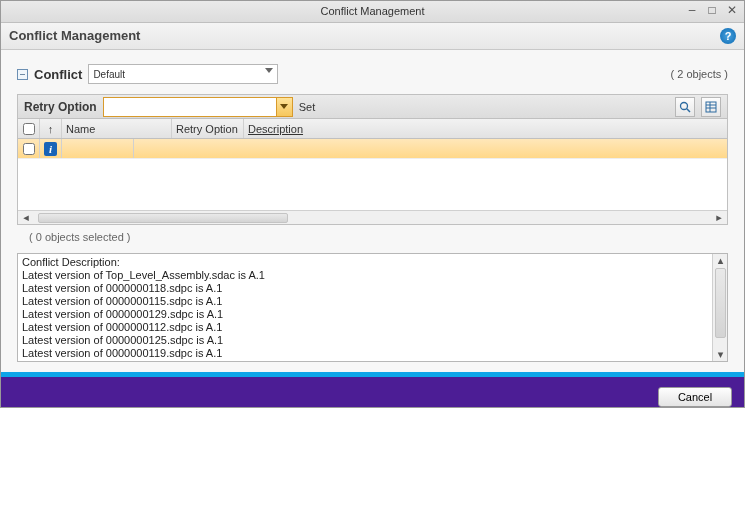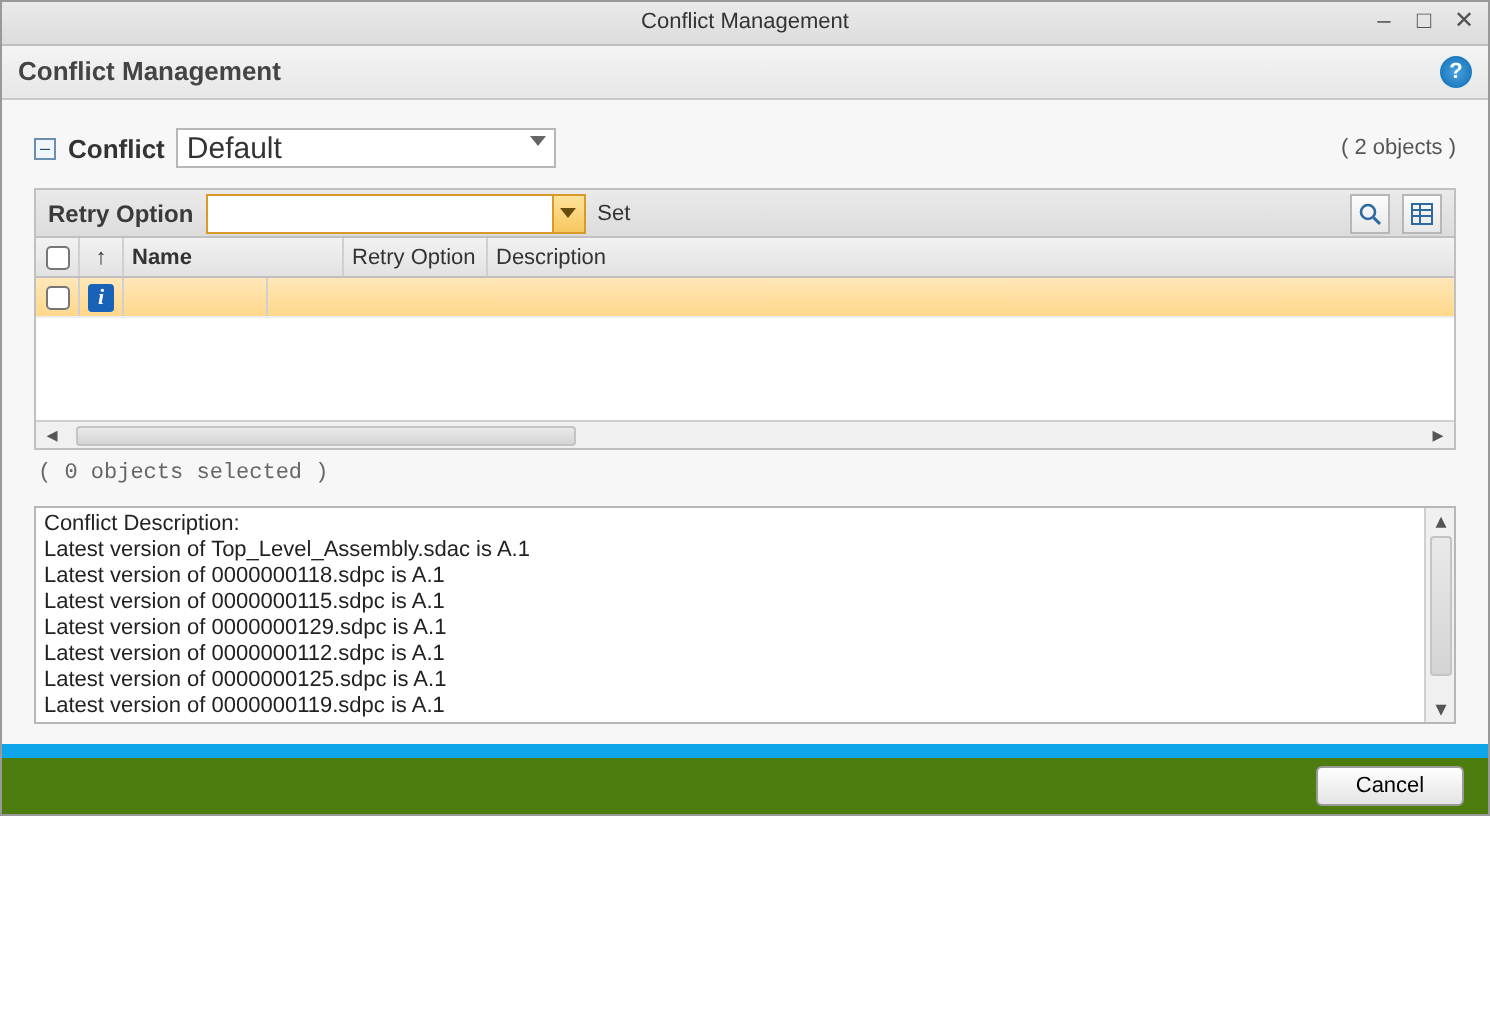--- a/index.html
+++ b/index.html
@@ -55,21 +55,21 @@
   .conflicts-left { display:flex; align-items:center; gap:6px; }
   .collapse-toggle {
     width: 11px; height: 11px; border: 1px solid #6b8fb3;
     display:inline-flex; align-items:center; justify-content:center;
     font-size: 9px; line-height: 1; color:#274d73; background:#f0f6fb; cursor:pointer;
   }
   .conflicts-label { font-weight: bold; font-size: 13px; color:#333; }
   .category-select {
     width: 190px; height: 20px;
     border: 1px solid #b7b7b7; background: #fff;
-    font-size: 15px; padding: 1px 18px 1px 4px;
+    font-size: 10px; padding: 1px 18px 1px 4px;
     position: relative; display:inline-flex; align-items:center; cursor:pointer;
   }
   .category-select .caret {
     position:absolute; right:4px; top:3px; width:0;height:0;
     border-left:4px solid transparent;border-right:4px solid transparent;border-top:5px solid #666;
   }
   .objects-count { color:#555; }
   .toolbar {
     background: linear-gradient(#eaeaea,#dcdcdc);
     border: 1px solid #c0c0c0;
@@ -119,23 +119,23 @@
   }
   .th, .td {
     border-right: 1px solid #d0d0d0;
     padding: 2px 4px;
     overflow: hidden; white-space: nowrap; text-overflow: ellipsis;
     display:flex; align-items:center;
     font-size: 11px; color:#333;
   }
   .col-chk { width: 22px; justify-content:center; }
   .col-ico { width: 22px; justify-content:center; }
-  .col-name { width: 110px; font-weight: bold; }
+  .col-name { width: 110px; }
   .col-retry { width: 72px; }
-  .col-desc { flex: 1; border-right: none; }
+  .col-desc { flex: 1; border-right: none; text-decoration: underline; }
   .tbody { flex:1; overflow:hidden; }
   .row {
     display:flex; height: 20px;
     border-bottom: 1px solid #eee;
   }
   .row.selected {
     background: linear-gradient(#ffe7b9,#ffd88a);
   }
   .row.selected .td.col-desc { text-decoration: underline dotted; }
   .info-icon {
@@ -146,21 +146,21 @@
   .hscroll {
     height: 14px; background:#f0f0f0; border-top:1px solid #d0d0d0;
     position: relative;
   }
   .hscroll .thumb {
     position:absolute; left:20px; top:2px; width: 250px; height:10px;
     background: linear-gradient(#e9e9e9,#d4d4d4); border:1px solid #c4c4c4; border-radius:2px;
   }
   .hscroll .arrow { position:absolute; top:1px; width:12px; height:12px; display:flex;align-items:center;justify-content:center; color:#555;}
   .hscroll .arrow.left{left:2px;} .hscroll .arrow.right{right:2px;}
-  .status-line { color:#666; margin: 6px 0 10px 2px; font-family: Liberation Mono, monospace; }
+  .status-line { color:#666; margin: 6px 0 10px 12px; }
   .description-box {
     border: 1px solid #b7b7b7;
     height: 112px;
     background:#fff;
     position:relative;
     overflow:hidden;
   }
   .description-box .content {
     position:absolute; left:4px; right:16px; top:2px; bottom:2px;
     font-size: 11px; color:#222; line-height: 13px;
@@ -171,23 +171,23 @@
     background:#f0f0f0; border-left:1px solid #d0d0d0;
   }
   .description-box .vscroll .vthumb {
     position:absolute; left:2px; top:14px; width:11px; height:70px;
     background: linear-gradient(#e9e9e9,#d4d4d4); border:1px solid #c4c4c4; border-radius:2px;
   }
   .description-box .vscroll .varrow { position:absolute; left:2px; width:11px; height:11px; display:flex;align-items:center;justify-content:center; color:#555;}
   .description-box .vscroll .varrow.up{top:1px;} .description-box .vscroll .varrow.down{bottom:1px;}
   .footer {
     height: 36px;
-    border-top: 7px solid #0ea5e9;
-    display:flex; align-items:center; justify-content:flex-end;
-    padding: 0 12px; background:#4d7c0f;
+    border-top: 5px solid #0ea5e9;
+    display:flex; align-items:flex-end; justify-content:flex-end;
+    padding: 0 12px; background:#4c1d95;
   }
   .btn {
     min-width: 74px; height: 20px;
     border:1px solid #9a9a9a; border-radius:3px;
     background: linear-gradient(#fefefe,#e4e4e4);
     font-size: 11px; cursor:pointer;
     display:inline-flex; align-items:center; justify-content:center;
   }
   input[type=checkbox]{ width:12px; height:12px; margin:0; }
 </style>

